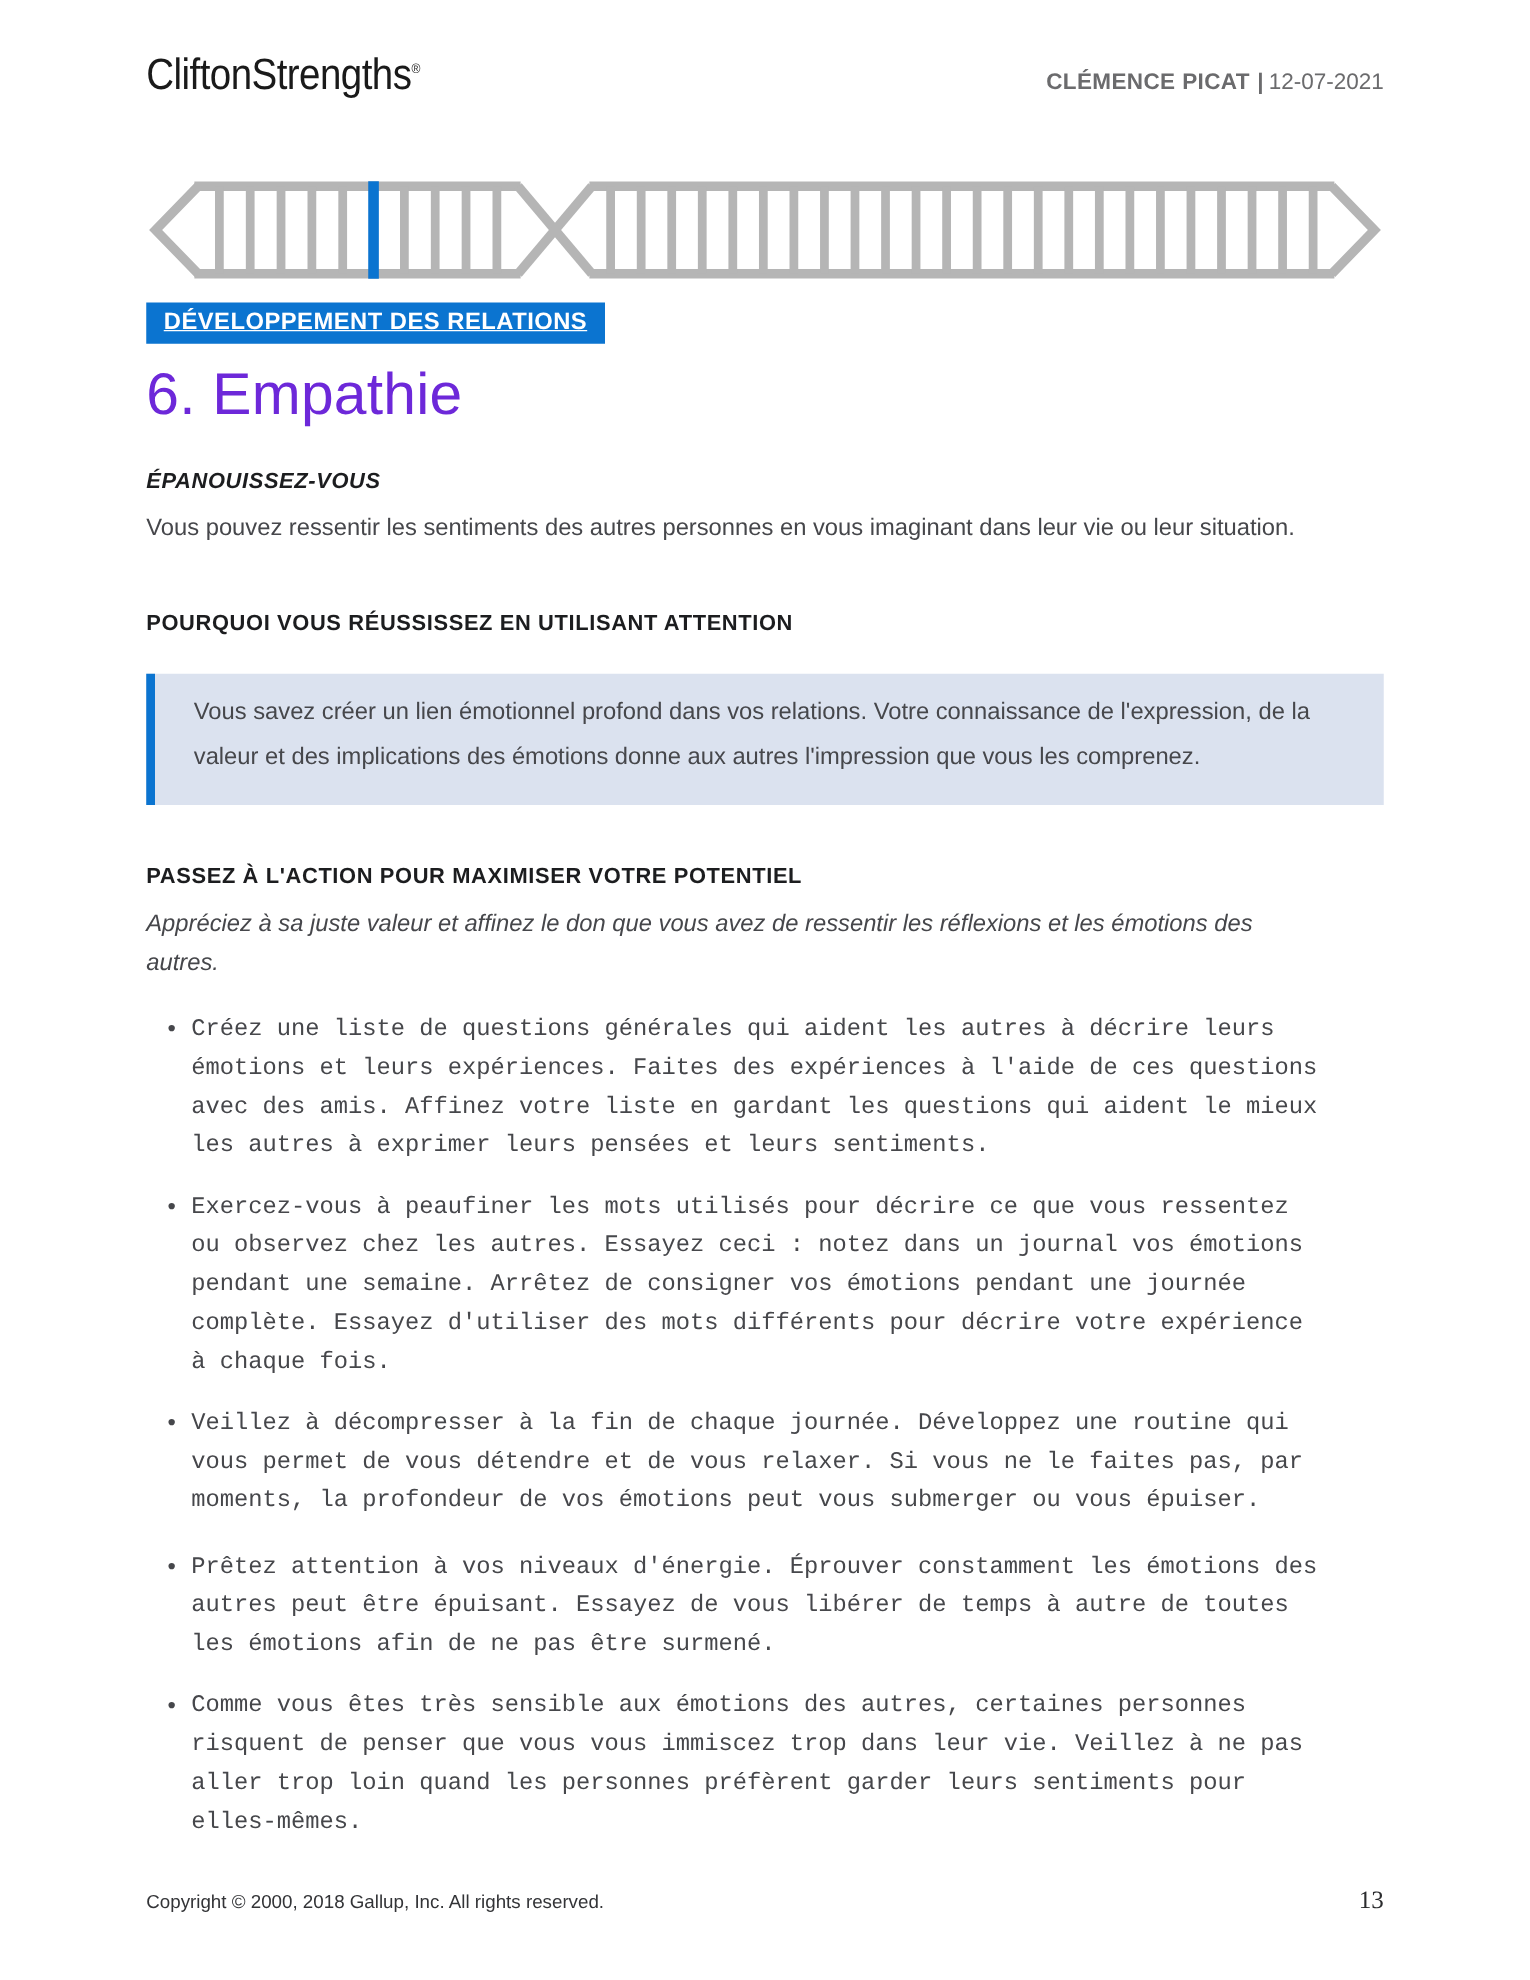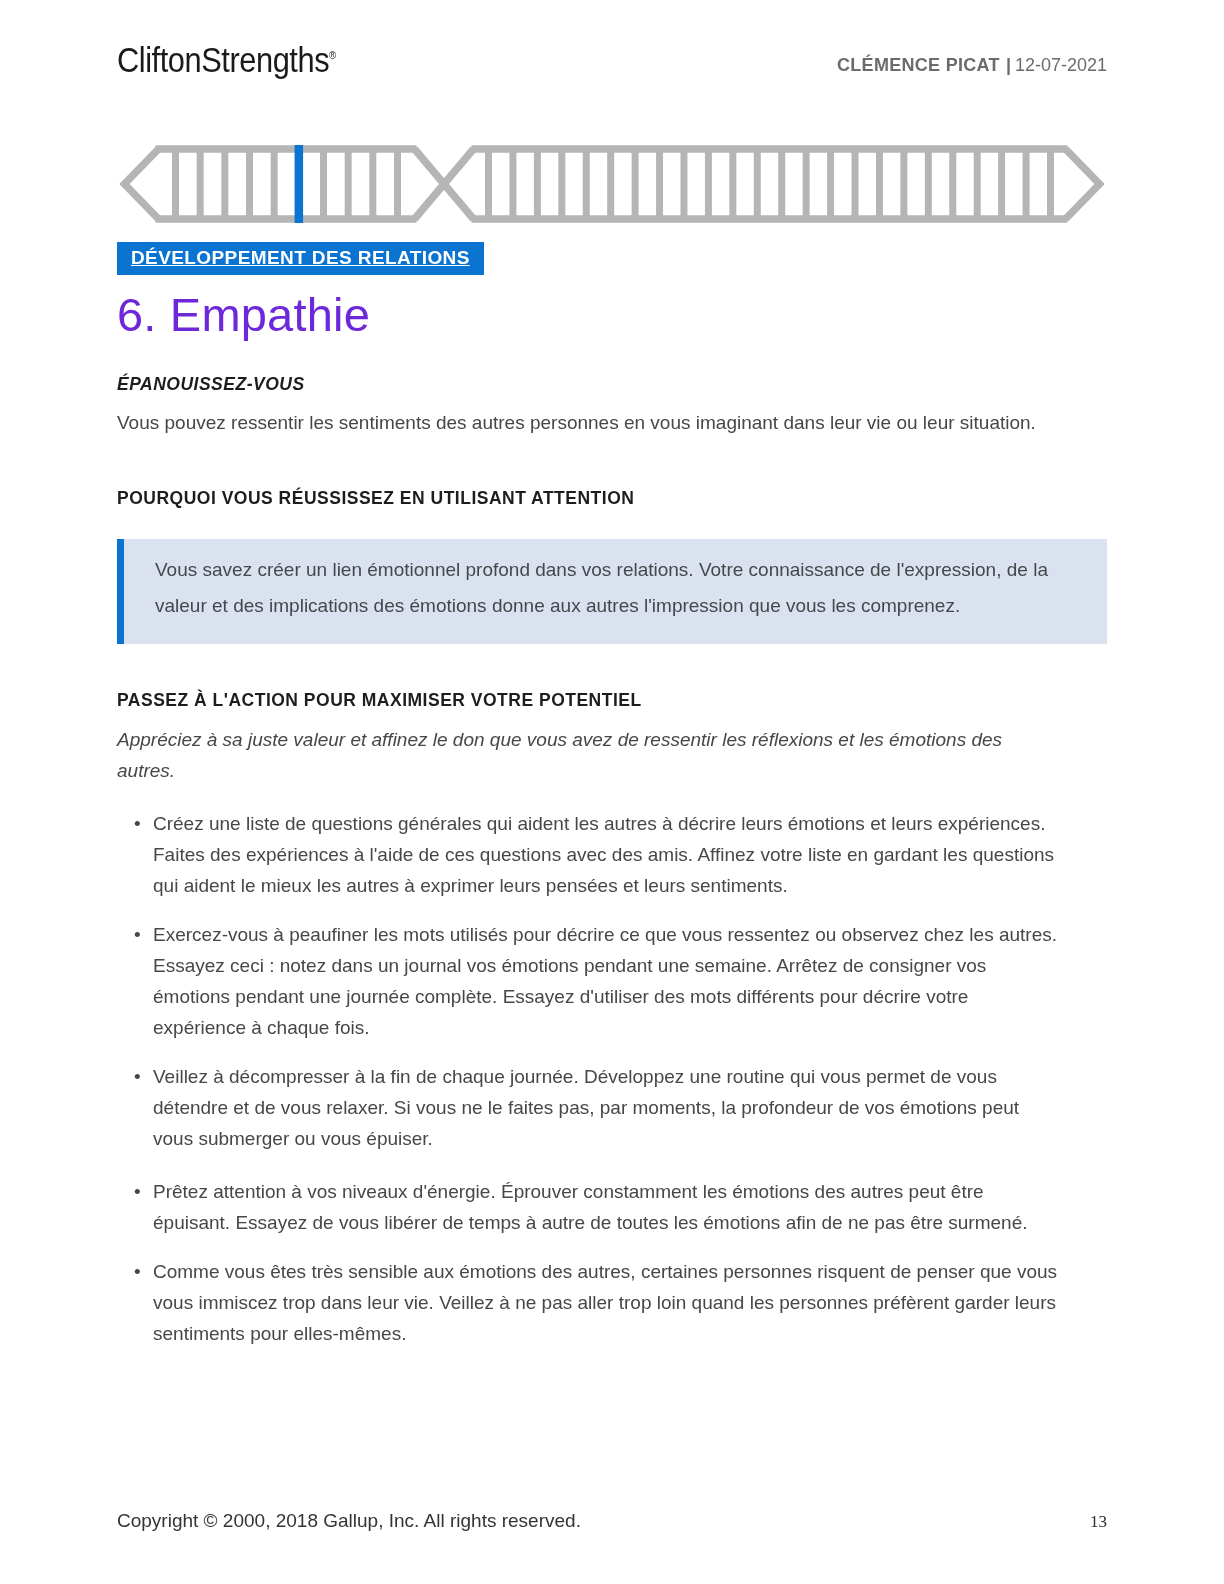--- a/index.html
+++ b/index.html
@@ -43,27 +43,27 @@
   .callout { margin-top:30px; padding:13px 24px 20px 31px; border-left:7px solid #0b74d0;
              background:#dbe2ef; }
   .callout .body-text { line-height:36px; max-width:900px; }
 
   .intro-italic { margin-top:13px; font-style:italic; max-width:900px; }
 
   
   .bullets { margin-top:22px; }
   .bullets li { list-style:none; display:flex; margin-bottom:18px; }
   .bullets .dot { width:36px; padding-left:17px; flex:0 0 36px; color:#46474b; font-size:19px; line-height:31px; }
-  .bullets .btxt { flex:1 1 auto; max-width:905px; }
+  .bullets .btxt { flex:1 1 auto; max-width:905px;font-family:Liberation Mono, monospace; }
 
   
   .footer { position:absolute; left:117px; right:117px; bottom:52px;
             display:flex; justify-content:space-between; align-items:baseline; }
-  .copyright { font-size:19px; color:#333437; }
-  .pageno { font-family:"Liberation Serif","DejaVu Serif",serif; font-size:17px; color:#2b2c2e;margin-left:25px; }
+  .copyright { font-size:15px; color:#333437; }
+  .pageno { font-family:"Liberation Serif","DejaVu Serif",serif; font-size:20px; color:#2b2c2e;margin-left:25px; }
 </style>
 </head>
 <body>
 
 <div class="page">
 
   
   <div class="header">
     <div class="logo"><span>CliftonStrengths</span><sup>®</sup></div>
     <div class="header-right">

